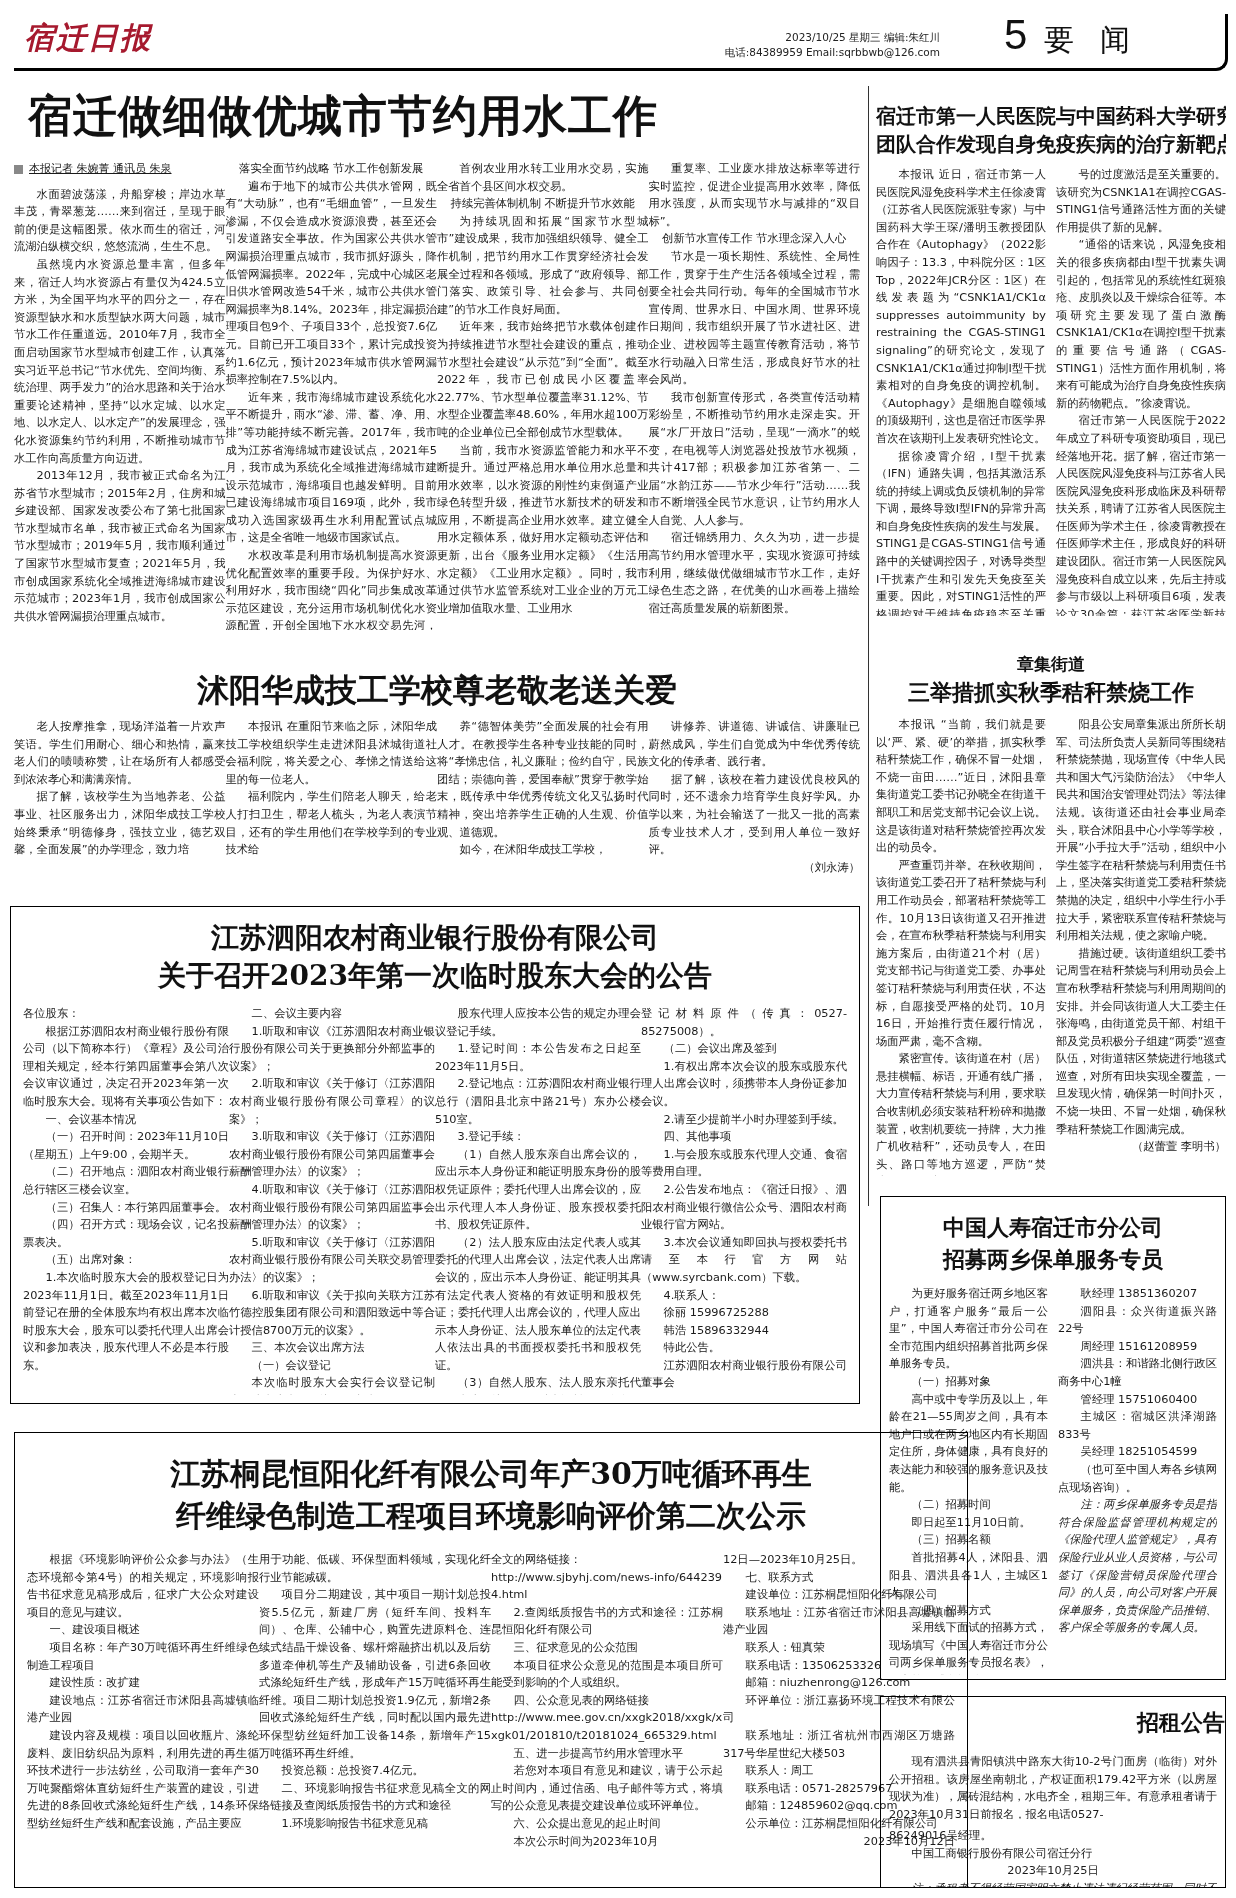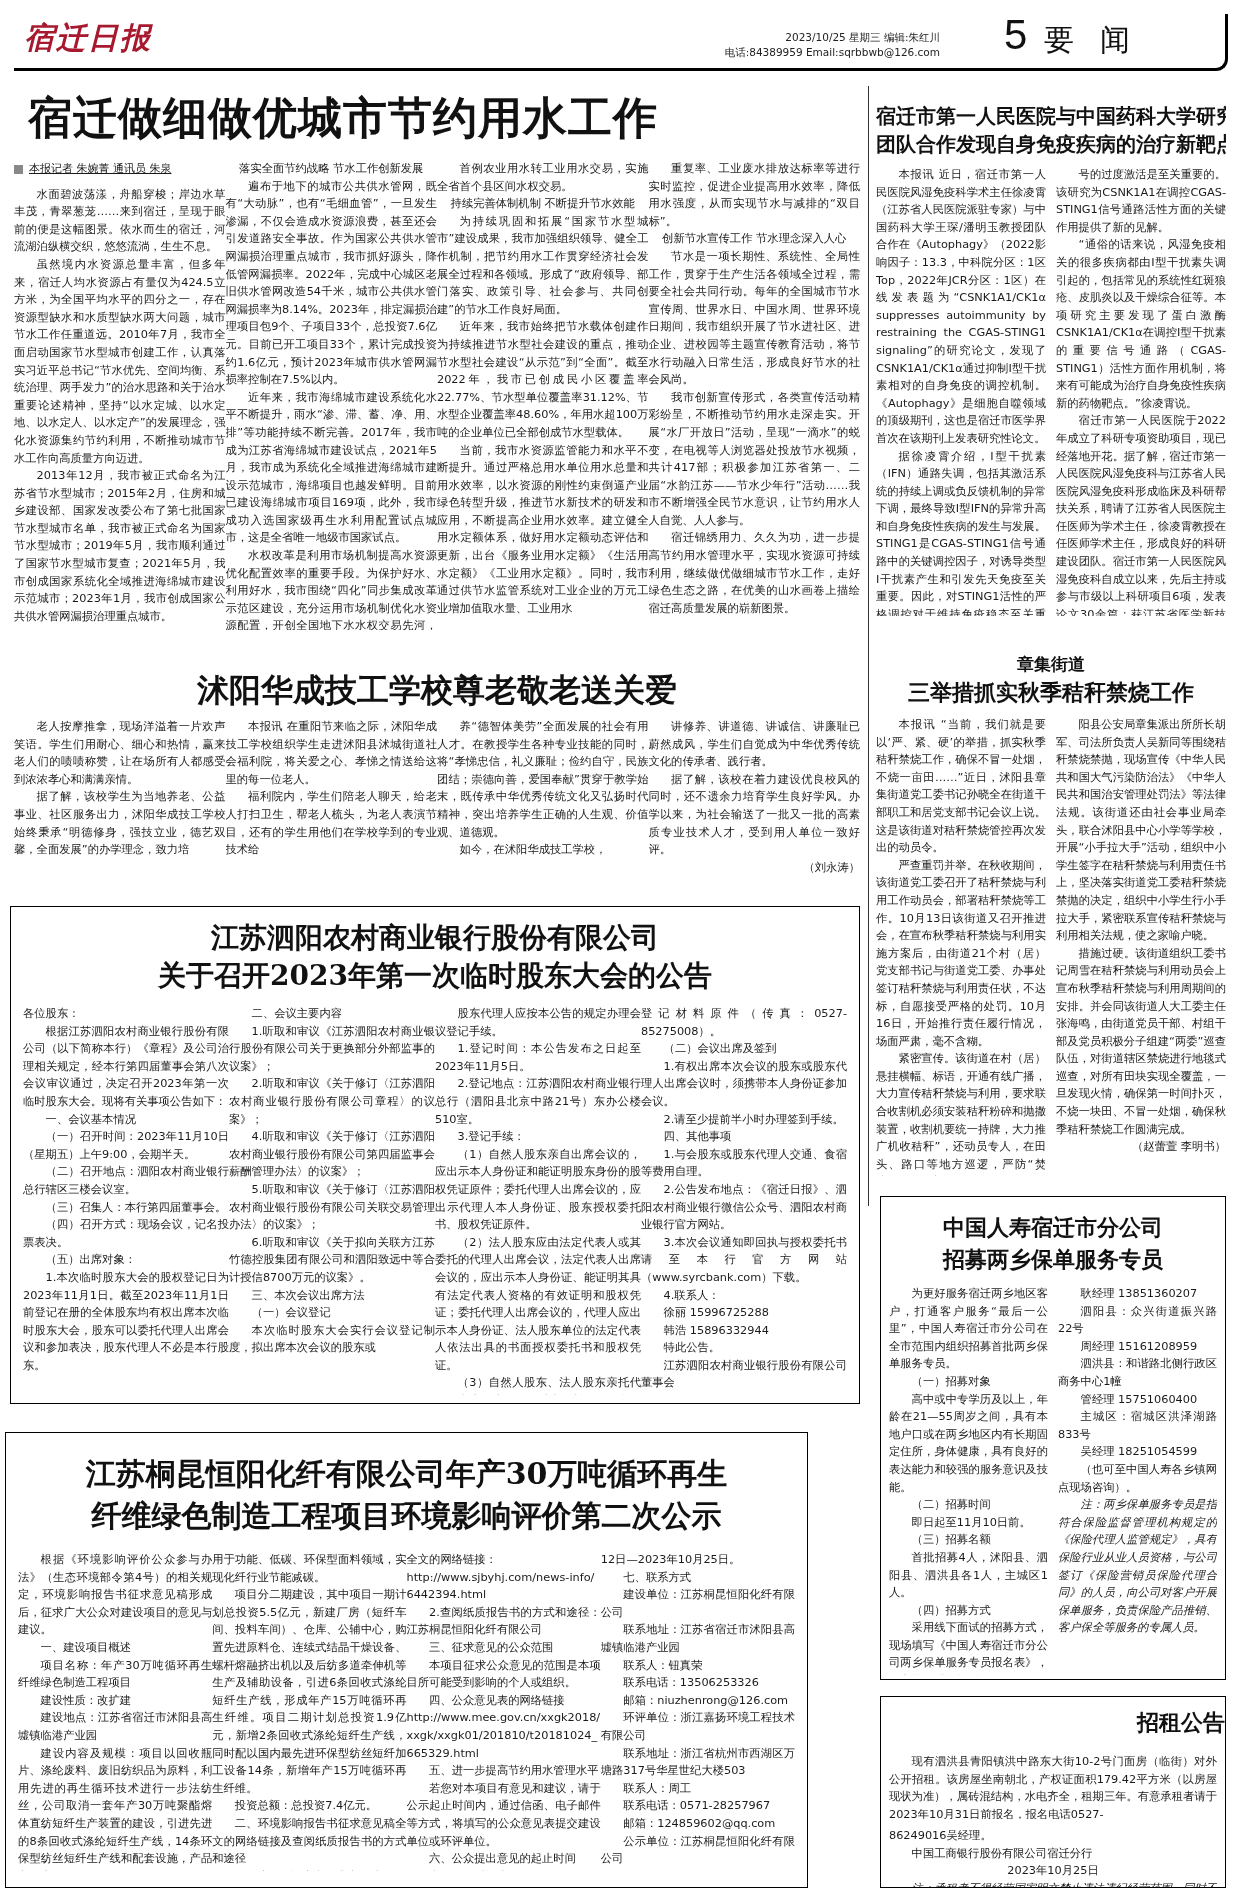--- a/index.html
+++ b/index.html
@@ -9,21 +9,21 @@
   .masthead { position: absolute; left: 4px; top: 0; width: 1236px; height: 72px; }
   .logo { position: absolute; left: 20px; top: 18px; font-family: "DejaVu Serif", serif; font-size: 30px; color: #a6192e; font-style: italic; font-weight: bold; letter-spacing: 2px; }
   .meta { position: absolute; right: 300px; top: 30px; font-family: "DejaVu Sans", sans-serif; font-size: 10.5px; text-align: right; line-height: 15px; color: #222; }
   .page-num { position: absolute; left: 1000px; top: 14px; font-family: "Liberation Sans", sans-serif; font-size: 42px; line-height: 42px; }
   .section-name { position: absolute; left: 1040px; top: 20px; font-family: "DejaVu Serif", serif; font-size: 30px; letter-spacing: 26px; }
   .rule { position: absolute; left: 10px; top: 68px; width: 1200px; height: 3px; background: #000; }
   .corner { position: absolute; left: 1200px; top: 14px; width: 24px; height: 57px; border-right: 3px solid #000; border-bottom: 3px solid #000; border-bottom-right-radius: 12px; }
 
   .block { position: absolute; overflow: hidden; }
   .boxed { border: 1.5px solid #000; }
-  .h-main { font-family: Liberation Serif, serif; font-weight: bold; font-size: 44px; letter-spacing: 1px; white-space: nowrap; }
+  .h-main { font-family: Liberation Mono, monospace; font-weight: bold; font-size: 44px; letter-spacing: 1px; white-space: nowrap; }
   .h-serif { font-family: "DejaVu Serif", serif; font-weight: bold; white-space: nowrap; text-align: center; }
   .byline { font-family: "DejaVu Sans", sans-serif; font-size: 11px; text-decoration: underline; }
   .byline::before { content: ""; display: inline-block; width: 9px; height: 9px; background: #888; margin-right: 6px; vertical-align: middle; }
 
   .cols { display: flex; gap: 0; }
   .col { flex: 1; font-family: "DejaVu Sans", sans-serif; font-size: 11.3px; line-height: 17.6px; text-align: justify; overflow: hidden; color: #1a1a1a; }
   .col p { text-indent: 2em; }
   .col .sub { text-align: center; text-indent: 0; }
   .col .right { text-align: right; text-indent: 0; }
   .col .sign { text-align: center; text-indent: 0; }
@@ -154,20 +154,21 @@
       <p>（三）召集人：本行第四届董事会。</p>
       <p>（四）召开方式：现场会议，记名投票表决。</p>
       <p>（五）出席对象：</p>
       <p>1.本次临时股东大会的股权登记日为2023年11月1日。截至2023年11月1日前登记在册的全体股东均有权出席本次临时股东大会，股东可以委托代理人出席会议和参加表决，股东代理人不必是本行股东。</p>
 
     </div>
     <div class="col">
       <p>二、会议主要内容</p>
       <p>1.听取和审议《江苏泗阳农村商业银行股份有限公司关于更换部分外部监事的议案》；</p>
       <p>2.听取和审议《关于修订〈江苏泗阳农村商业银行股份有限公司章程〉的议案》；</p>
+      <p>3.听取和审议《关于修订〈江苏泗阳农村商业银行股份有限公司第四届董事会薪酬管理办法〉的议案》；</p>
       <p>4.听取和审议《关于修订〈江苏泗阳农村商业银行股份有限公司第四届监事会薪酬管理办法〉的议案》；</p>
       <p>5.听取和审议《关于修订〈江苏泗阳农村商业银行股份有限公司关联交易管理办法〉的议案》；</p>
       <p>6.听取和审议《关于拟向关联方江苏竹德控股集团有限公司和泗阳致远中等合计授信8700万元的议案》。</p>
       <p>三、本次会议出席方法</p>
       <p>（一）会议登记</p>
       <p>本次临时股东大会实行会议登记制度，拟出席本次会议的股东或</p>
     </div>
     <div class="col">
       <p>股东代理人应按本公告的规定办理会议登记手续。</p>
       <p>1.登记时间：本公告发布之日起至2023年11月5日。</p>
@@ -222,21 +223,21 @@
       <p>泗洪县：和谐路北侧行政区商务中心1幢</p>
       <p>管经理 15751060400</p>
       <p>主城区：宿城区洪泽湖路833号</p>
       <p>吴经理 18251054599</p>
       <p>（也可至中国人寿各乡镇网点现场咨询）。</p>
       <p style="font-family:'DejaVu Serif', serif; font-style:italic;">注：两乡保单服务专员是指符合保险监督管理机构规定的《保险代理人监管规定》，具有保险行业从业人员资格，与公司签订《保险营销员保险代理合同》的人员，向公司对客户开展保单服务，负责保险产品推销、客户保全等服务的专属人员。</p>
     </div>
   </div>
 </div>
 
-<div class="block boxed" style="left:5px; top:1432px; width:803px; height:456px;">
+<div class="block boxed" style="left:14px; top:1432px; width:954px; height:456px;">
   <div class="h-serif" style="font-size:30px; line-height:42px; margin-top:20px;">
     <div>江苏桐昆恒阳化纤有限公司年产30万吨循环再生</div>
     <div>纤维绿色制造工程项目环境影响评价第二次公示</div>
   </div>
   <div class="cols" style="margin:14px 12px 0; height:320px;">
     <div class="col">
       <p>根据《环境影响评价公众参与办法》（生态环境部令第4号）的相关规定，环境影响报告书征求意见稿形成后，征求广大公众对建设项目的意见与建议。</p>
       <p>一、建设项目概述</p>
       <p>项目名称：年产30万吨循环再生纤维绿色制造工程项目</p>
       <p>建设性质：改扩建</p>

